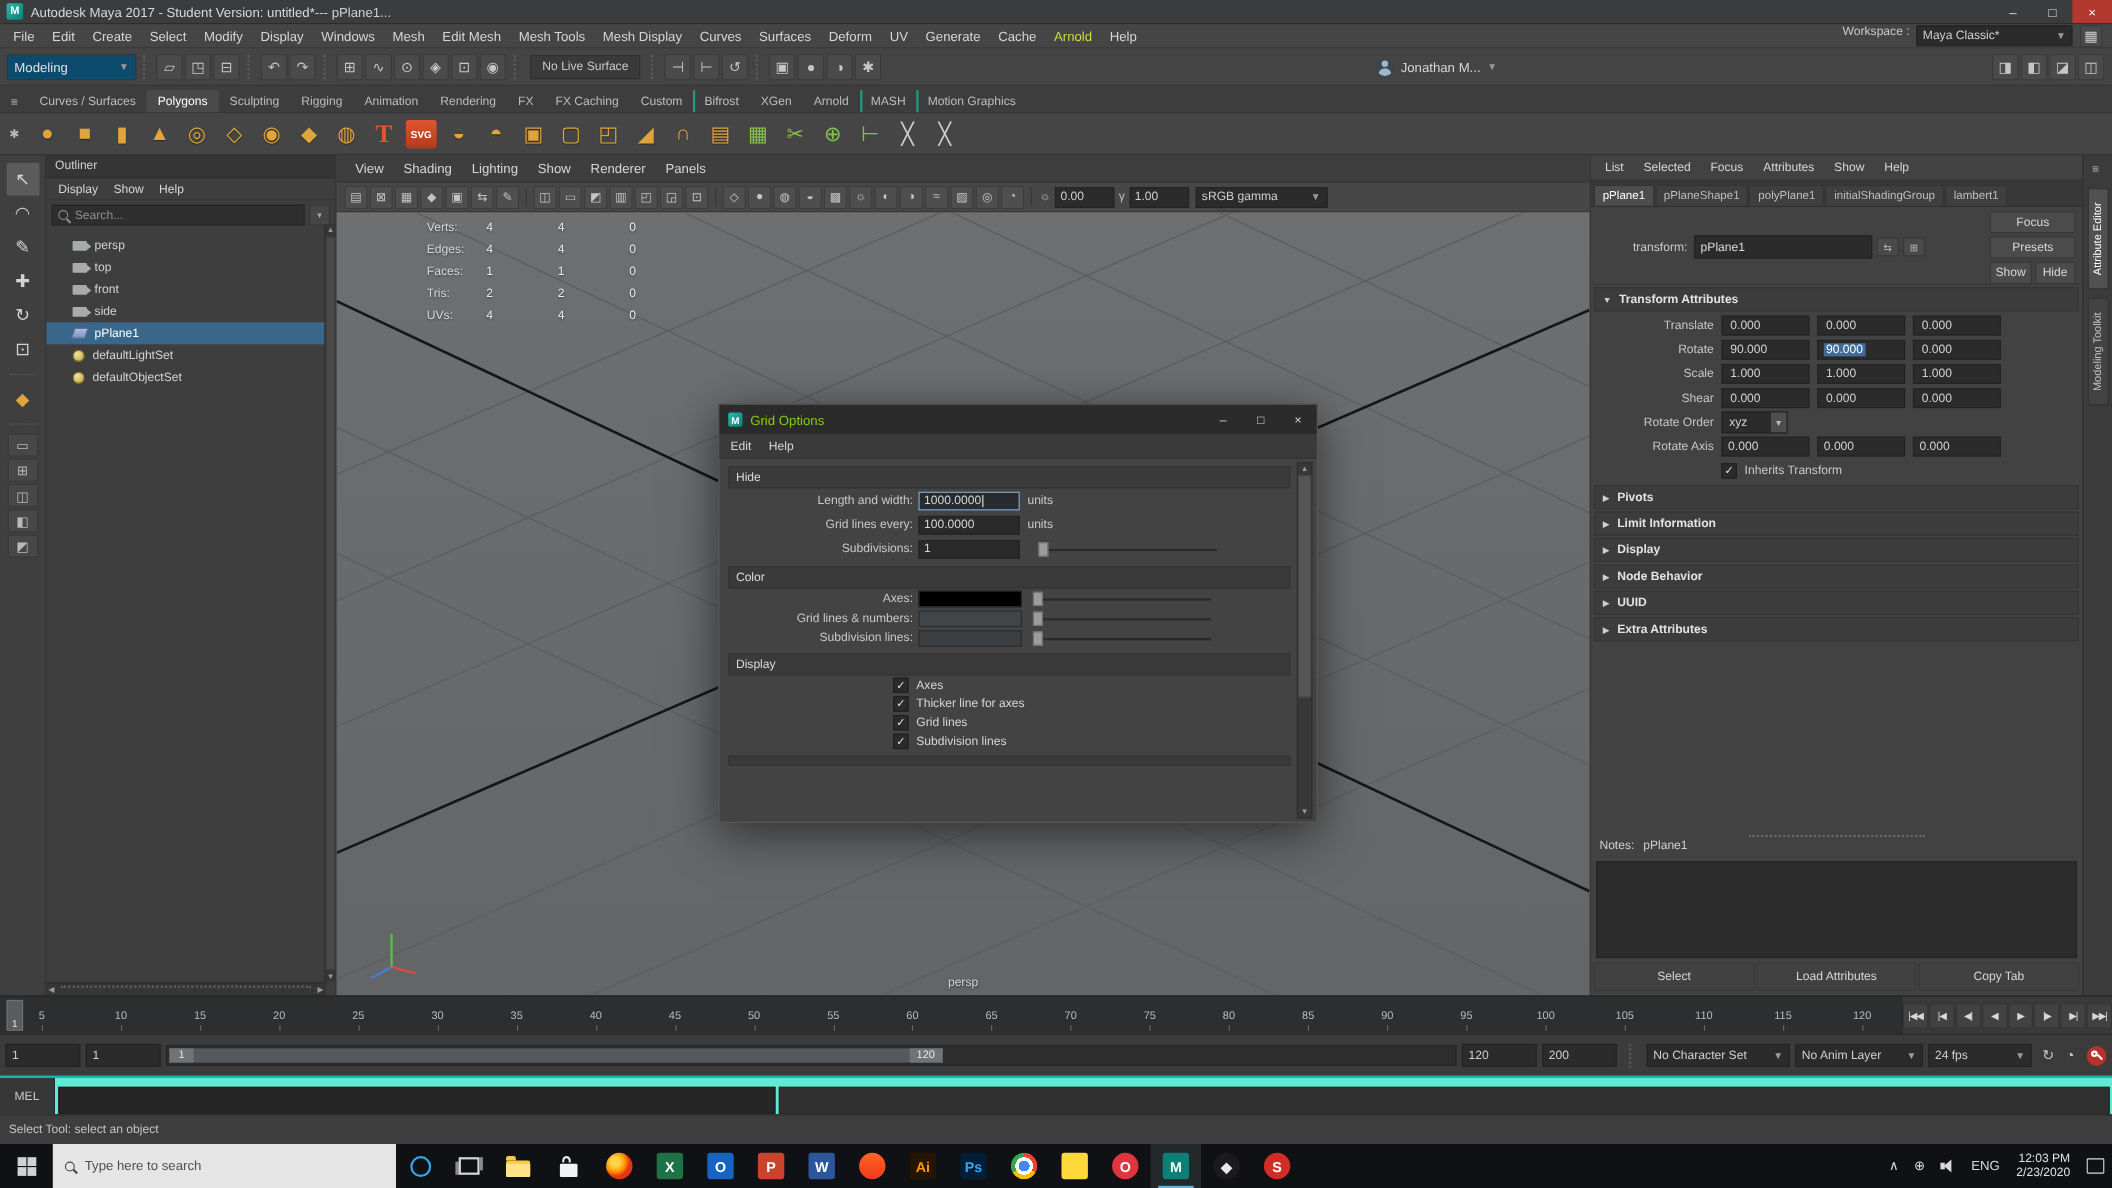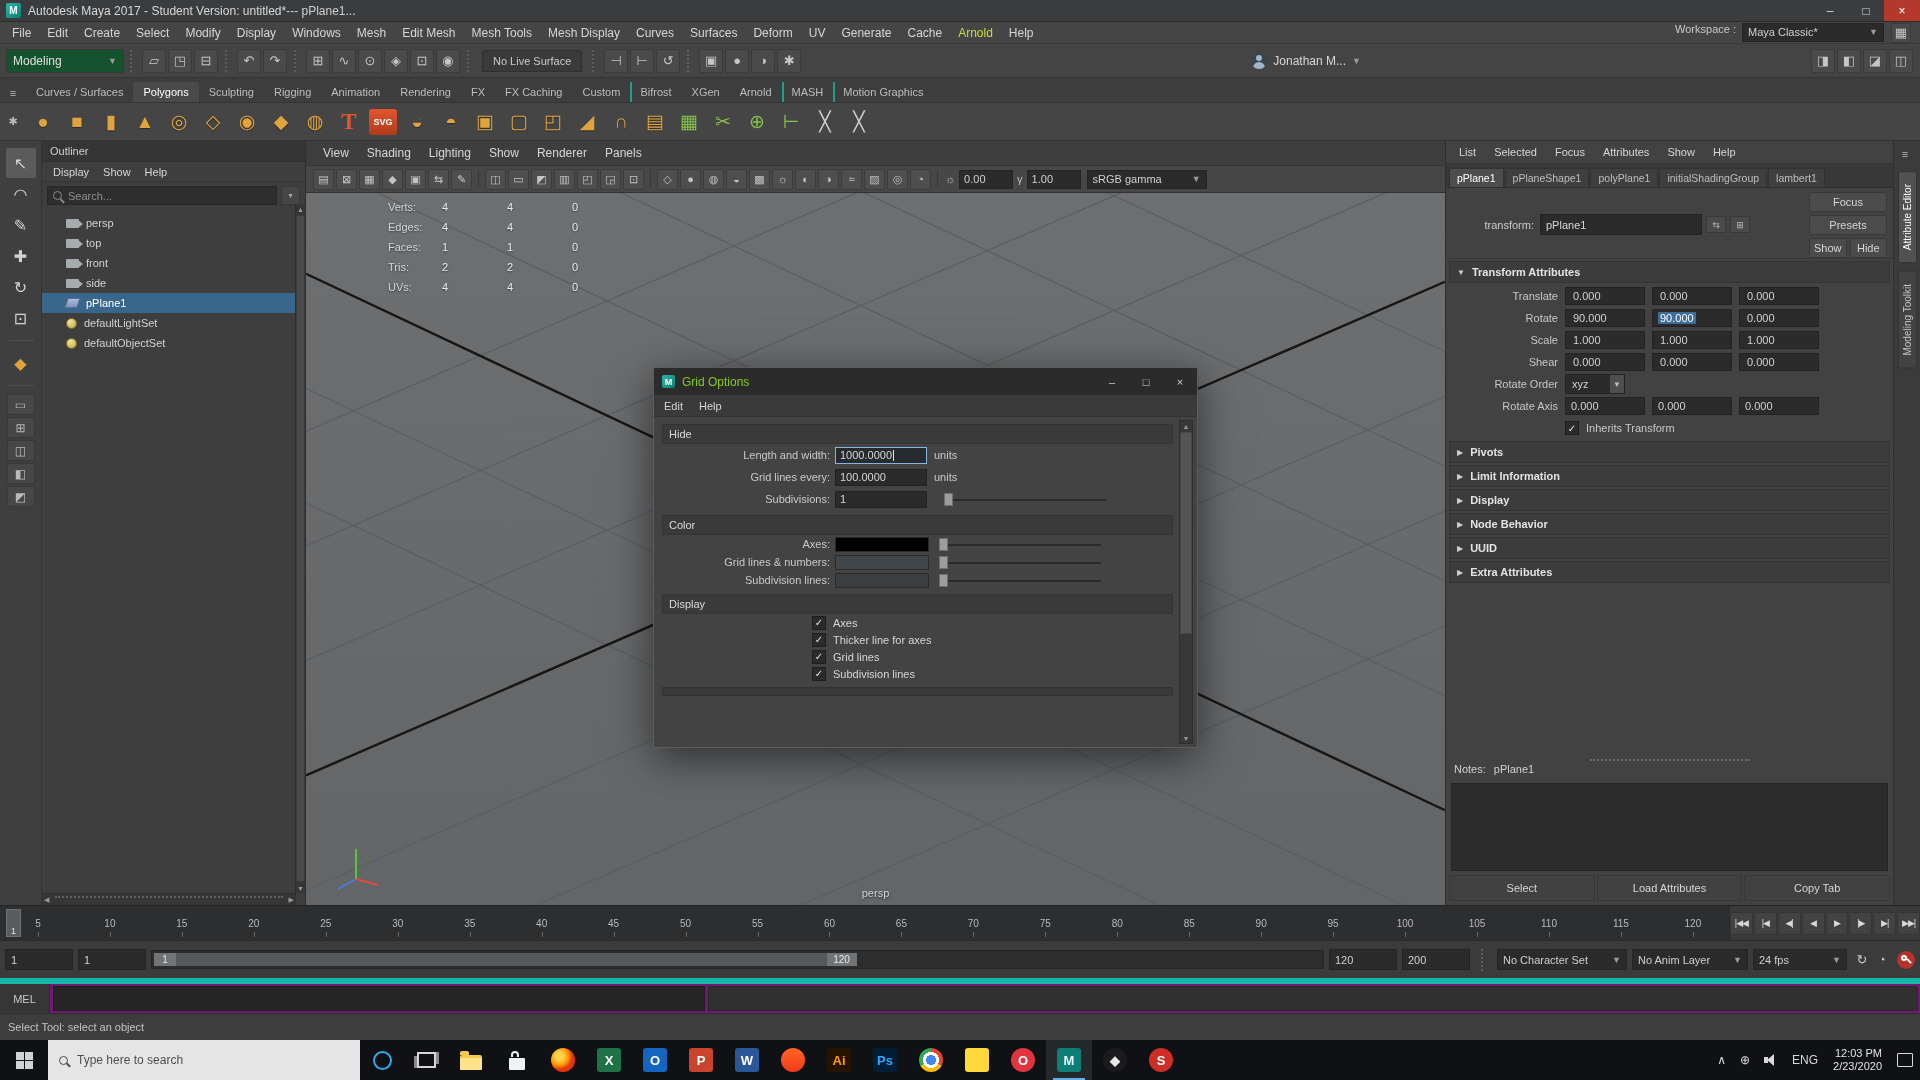--- a/index.html
+++ b/index.html
@@ -16,21 +16,21 @@
 .win-close{background:#b3392f;color:#fff}
 
 #menubar{position:absolute;left:0;top:22px;right:0;height:22px;background:#454545;display:flex;align-items:center;border-bottom:1px solid #383838;box-sizing:border-box;padding-left:4px}
 .mi{padding:0 8px;font-size:12px;color:#d6d6d6;height:100%;display:flex;align-items:center;white-space:nowrap}
 .mi.accent{color:#cddc39}
 #workspace{margin-left:auto;display:flex;align-items:flex-start;gap:6px;padding-right:8px}
 .dd{background:#2b2b2b;border:1px solid #242424;height:17px;display:flex;align-items:center;padding:0 5px;color:#cfcfcf;white-space:nowrap}
 .dd .arr{margin-left:auto;padding-left:7px;color:#9a9a9a;font-size:9px}
 
 #statusline{position:absolute;left:0;top:44px;right:0;height:34px;background:#444;display:flex;align-items:center;padding:0 6px;border-bottom:1px solid #353535;box-sizing:border-box}
-.mode-dd{width:104px;height:22px;background:#14532d;border:1px solid #373737;border-radius:2px;display:flex;align-items:center;padding:0 6px;color:#e0e0e0;font-size:12px}
+.mode-dd{width:104px;height:22px;background:#0c4a6e;border:1px solid #373737;border-radius:2px;display:flex;align-items:center;padding:0 6px;color:#e0e0e0;font-size:12px}
 .grip{width:3px;height:22px;border-left:2px dotted #5c5c5c;margin:0 6px}
 .ic{width:22px;height:22px;display:flex;align-items:center;justify-content:center;background:#4a4a4a;border:1px solid #3a3a3a;border-radius:2px;color:#c6c6c6;font-size:13px;margin:0 1px;flex:none}
 .live-field{height:20px;background:#3a3a3a;border:1px solid #303030;display:flex;align-items:center;padding:0 10px;color:#c9c9c9;margin:0 4px;white-space:nowrap}
 .user-chip{margin-left:auto;display:flex;align-items:center;gap:6px;color:#d6d6d6;font-size:12px}
 .avatar{width:16px;height:16px;border-radius:50%;background:#39454d;position:relative;overflow:hidden}
 .avatar::before{content:"";position:absolute;left:5px;top:2px;width:6px;height:6px;border-radius:50%;background:#9fb6c9}
 .avatar::after{content:"";position:absolute;left:2px;top:9px;width:12px;height:8px;border-radius:6px 6px 0 0;background:#9fb6c9}
 #sl-right{margin-left:auto;display:flex}
 
 #shelftabs{position:absolute;left:0;top:78px;right:0;height:25px;background:#3d3d3d;display:flex;align-items:flex-end;padding-left:4px;border-bottom:1px solid #333;box-sizing:border-box}
@@ -146,21 +146,21 @@
 #rs-track{flex:1;height:17px;background:#2d2d2d;border:1px solid #252525;position:relative}
 #rs-range{position:absolute;left:2px;top:2px;bottom:2px;width:60%;background:#55595c;display:flex;justify-content:space-between}
 .rs-handle{background:#707477;color:#e8e8e8;font-size:10px;display:flex;align-items:center;justify-content:center}
 .rs-h1{width:22px}.rs-h2{width:30px}
 .rs-dd{height:19px;flex:none}
 .rs-ic{width:20px;height:20px;display:flex;align-items:center;justify-content:center;color:#c9c9c9;font-size:13px;flex:none}
 .akey{width:18px;height:18px;border-radius:50%;background:#b5332a;position:relative;flex:none}
 .akey::before{content:"";position:absolute;left:4px;top:4px;width:6px;height:6px;border:2px solid #fff;border-radius:50%;box-sizing:border-box}
 .akey::after{content:"";position:absolute;left:9px;top:9px;width:6px;height:2px;background:#fff;transform:rotate(45deg)}
 
-#cmdline{position:absolute;left:0;top:978px;right:0;height:35px;background:#701a75;display:flex;align-items:center;border-top:6px solid #14b8a6;box-sizing:border-box}
+#cmdline{position:absolute;left:0;top:978px;right:0;height:35px;background:#5eead4;display:flex;align-items:flex-end;border-top:2px solid #14b8a6;box-sizing:border-box}
 #mel-label{width:50px;height:100%;display:flex;align-items:center;justify-content:center;color:#c9c9c9;background:#363636;border-right:1px solid #2a2a2a;box-sizing:border-box}
 #mel-input{width:650px;height:23px;background:#262626;border:1px solid #1e1e1e;margin-left:3px}
 #mel-echo{flex:1;height:23px;background:#303030;border:1px solid #282828;margin:0 2px 0 3px}
 #helpline{position:absolute;left:0;top:1013px;right:0;height:27px;background:#3d3d3d;display:flex;align-items:center;padding-left:8px;color:#c3c3c3;border-top:1px solid #2e2e2e;box-sizing:border-box}
 
 #taskbar{position:absolute;left:0;top:1040px;right:0;height:40px;background:#101114;display:flex;align-items:center}
 #start{width:48px;height:100%;display:flex;align-items:center;justify-content:center}
 .winlogo{display:grid;grid-template-columns:8px 8px;grid-template-rows:8px 8px;gap:1px}
 .winlogo span{background:#cfd3d6}
 #tb-search{width:312px;height:100%;background:#e5e5e5;display:flex;align-items:center;gap:9px;padding:0 11px;box-sizing:border-box}

